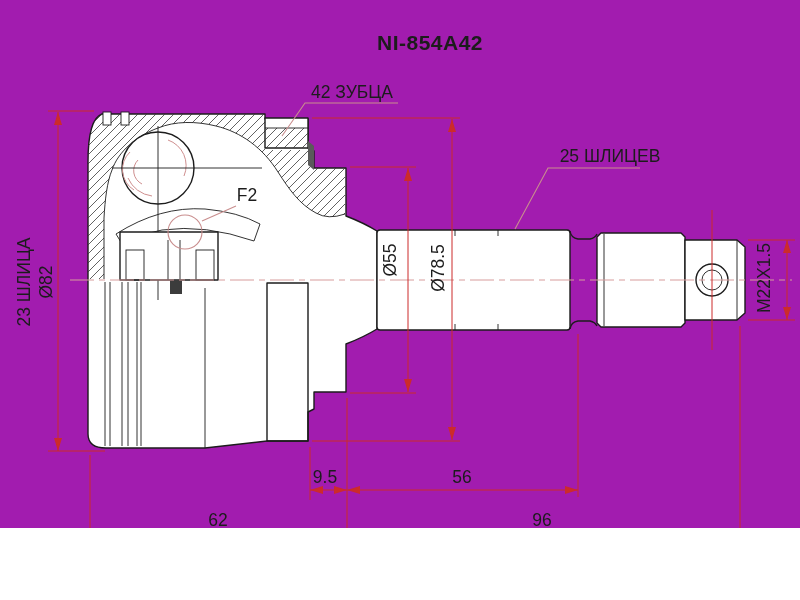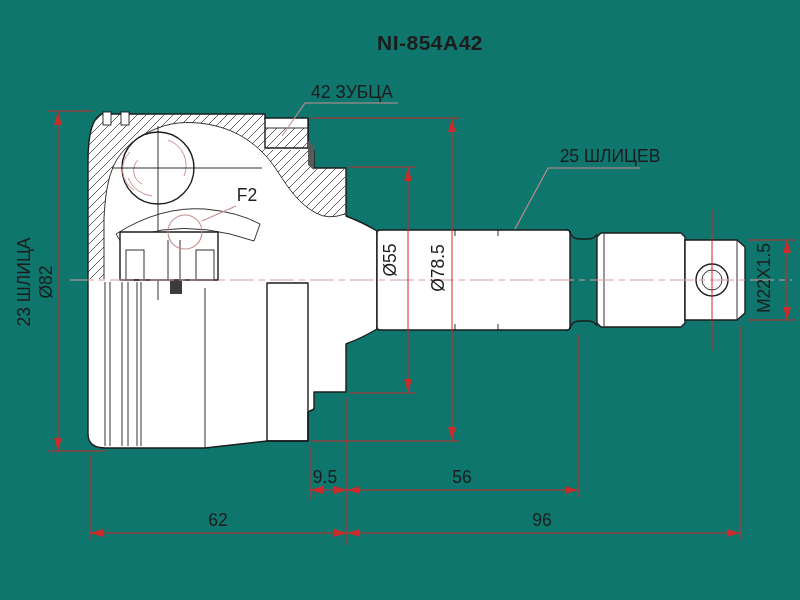--- a/index.html
+++ b/index.html
@@ -1,16 +1,16 @@
 <!DOCTYPE html>
 <html><head>
 <meta charset="utf-8">
 <style>
   html,body{margin:0;padding:0;background:#ffffff;}
-  .page{position:relative;width:800px;height:600px;background:#0f766e;overflow:hidden;
+  .page{position:relative;width:800px;height:528px;background:#a21caf;overflow:hidden;
         font-family:"Liberation Sans", sans-serif;}
   svg{display:block}
   text{fill:#1c1c1c;font-family:"Liberation Sans", sans-serif;}
   .t-title{font-size:21px;font-weight:bold;letter-spacing:.5px;}
   .t-label{font-size:17.5px;}
   .t-dim{font-size:17.5px;}
   .outline{stroke:#1c1c1c;stroke-width:1.4;fill:none;stroke-linejoin:round;}
   .thin{stroke:#1c1c1c;stroke-width:.9;fill:none;}
   .whitefill{fill:#ffffff;}
   .dim{stroke:#cc2b2b;stroke-width:1;fill:none;}

